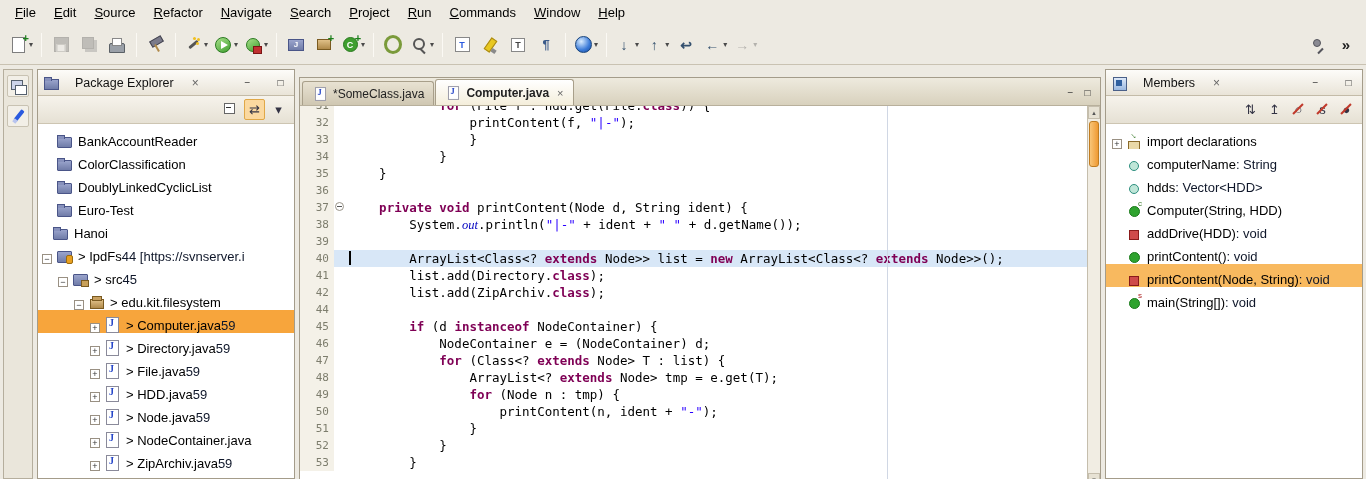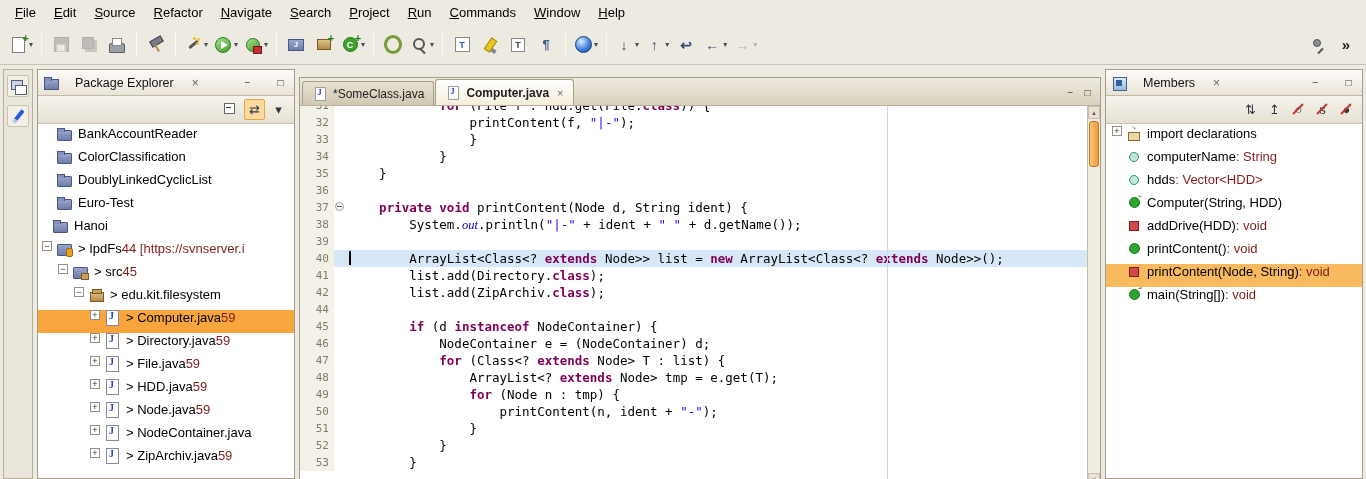--- a/index.html
+++ b/index.html
@@ -83,28 +83,28 @@
   .view-toolbar { height:28px; flex:none; background:linear-gradient(#f6f3ec,#e6e1d4); border-bottom:1px solid #cdc5b2;
                   display:flex; align-items:center; justify-content:flex-end; gap:3px; padding:0 5px; }
   .vtb-btn { width:21px; height:21px; display:flex; align-items:center; justify-content:center; font-size:13px; color:#334; border-radius:2px; position:relative; }
   .vtb-btn.toggled { background:#fbd9a0; border:1px solid #e0a848; }
   .vtb-btn.slashed::after { content:''; position:absolute; left:3px; top:9px; width:14px; height:2px; background:#c0392b; transform:rotate(-45deg); }
   .vi-collapse-all::before { content:''; position:absolute; left:4px; top:4px; width:9px; height:9px; border:1px solid #666; background:#fff; }
   .vi-collapse-all::after { content:''; position:absolute; left:6px; top:8px; width:5px; height:1px; background:#333; }
 
   
   .tree, .mlist { flex:1; overflow:hidden; background:#fff; font-size:13px; padding-top:2px; }
-  .tree-row, .mrow { height:23px; display:flex; align-items:flex-start; white-space:nowrap; overflow:hidden; }
+  .tree-row, .mrow { height:23px; display:flex; align-items:flex-end; white-space:nowrap; overflow:hidden; }
   .tree-row.selected { background:#f7a53c; }
   .mrow { padding-left:6px; }
   .mrow.selected { background:#f8b95f; }
   .exp { width:10px; height:10px; flex:none; border:1px solid #999083; background:#fff; color:#333;
          font-size:9px; line-height:8px; text-align:center; margin-right:4px; }
   .exp.empty { visibility:hidden; }
-  .rev, .msuffix { color:#7f1d1d; }
+  .rev, .msuffix { color:#0f172a; }
   .rev { }
 
   .fi { width:17px; height:16px; position:relative; flex:none; margin-right:5px; }
   .fi-project::before { content:''; position:absolute; left:1px; top:4px; width:13px; height:9px; background:linear-gradient(#9aa4cc,#707ca8); border:1px solid #4a5588; border-radius:1px; }
   .fi-project::after { content:''; position:absolute; left:1px; top:2px; width:6px; height:3px; background:#8791bc; border:1px solid #4a5588; border-bottom:none; }
   .fi-project-svn::before { content:''; position:absolute; left:1px; top:3px; width:13px; height:10px; background:linear-gradient(#9aa4cc,#707ca8); border:1px solid #4a5588; border-radius:1px; }
   .fi-project-svn::after { content:''; position:absolute; right:0; bottom:0; width:5px; height:7px; background:#e8a020; border:1px solid #9a6a10; border-radius:2px; }
   .fi-src-folder::before { content:''; position:absolute; left:1px; top:3px; width:13px; height:10px; background:linear-gradient(#9aa4cc,#707ca8); border:1px solid #4a5588; border-radius:1px; }
   .fi-src-folder::after { content:''; position:absolute; right:0; bottom:0; width:6px; height:5px; background:#c8a05a; border:1px solid #7a5a20; }
   .fi-package::before { content:''; position:absolute; left:2px; top:5px; width:12px; height:8px; background:linear-gradient(#e0c088,#b08a4a); border:1px solid #7a5a20; }

